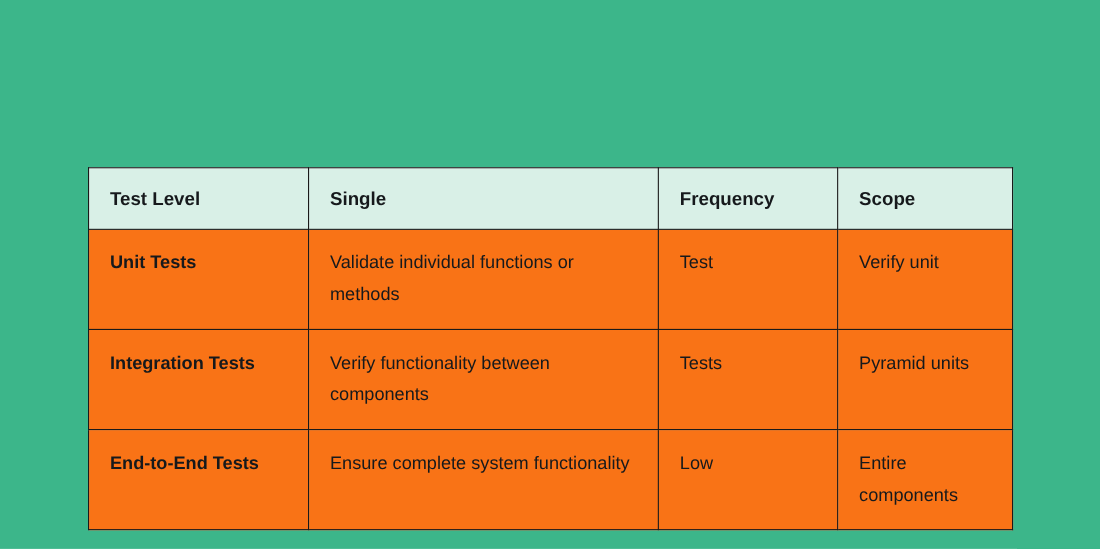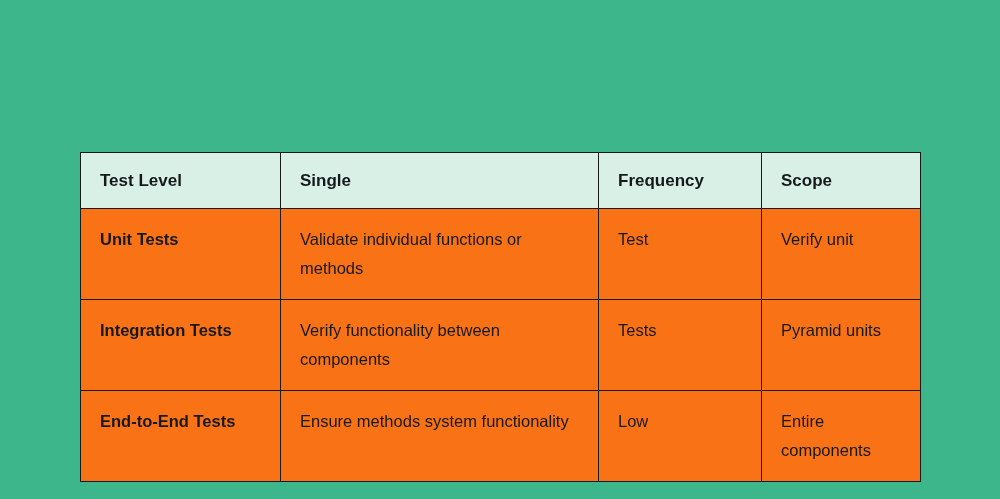--- a/index.html
+++ b/index.html
@@ -105,21 +105,21 @@
           <td>Verify unit</td>
         </tr>
         <tr>
           <td class="level-cell">Integration Tests</td>
           <td>Verify functionality between components</td>
           <td>Tests</td>
           <td>Pyramid units</td>
         </tr>
         <tr>
           <td class="level-cell">End-to-End Tests</td>
-          <td>Ensure methods system functionality</td>
+          <td>Ensure complete system functionality</td>
           <td>Low</td>
           <td>Entire components</td>
         </tr>
       </tbody>
     </table>
   </div>
 
 </div>
 
 </body></html>

